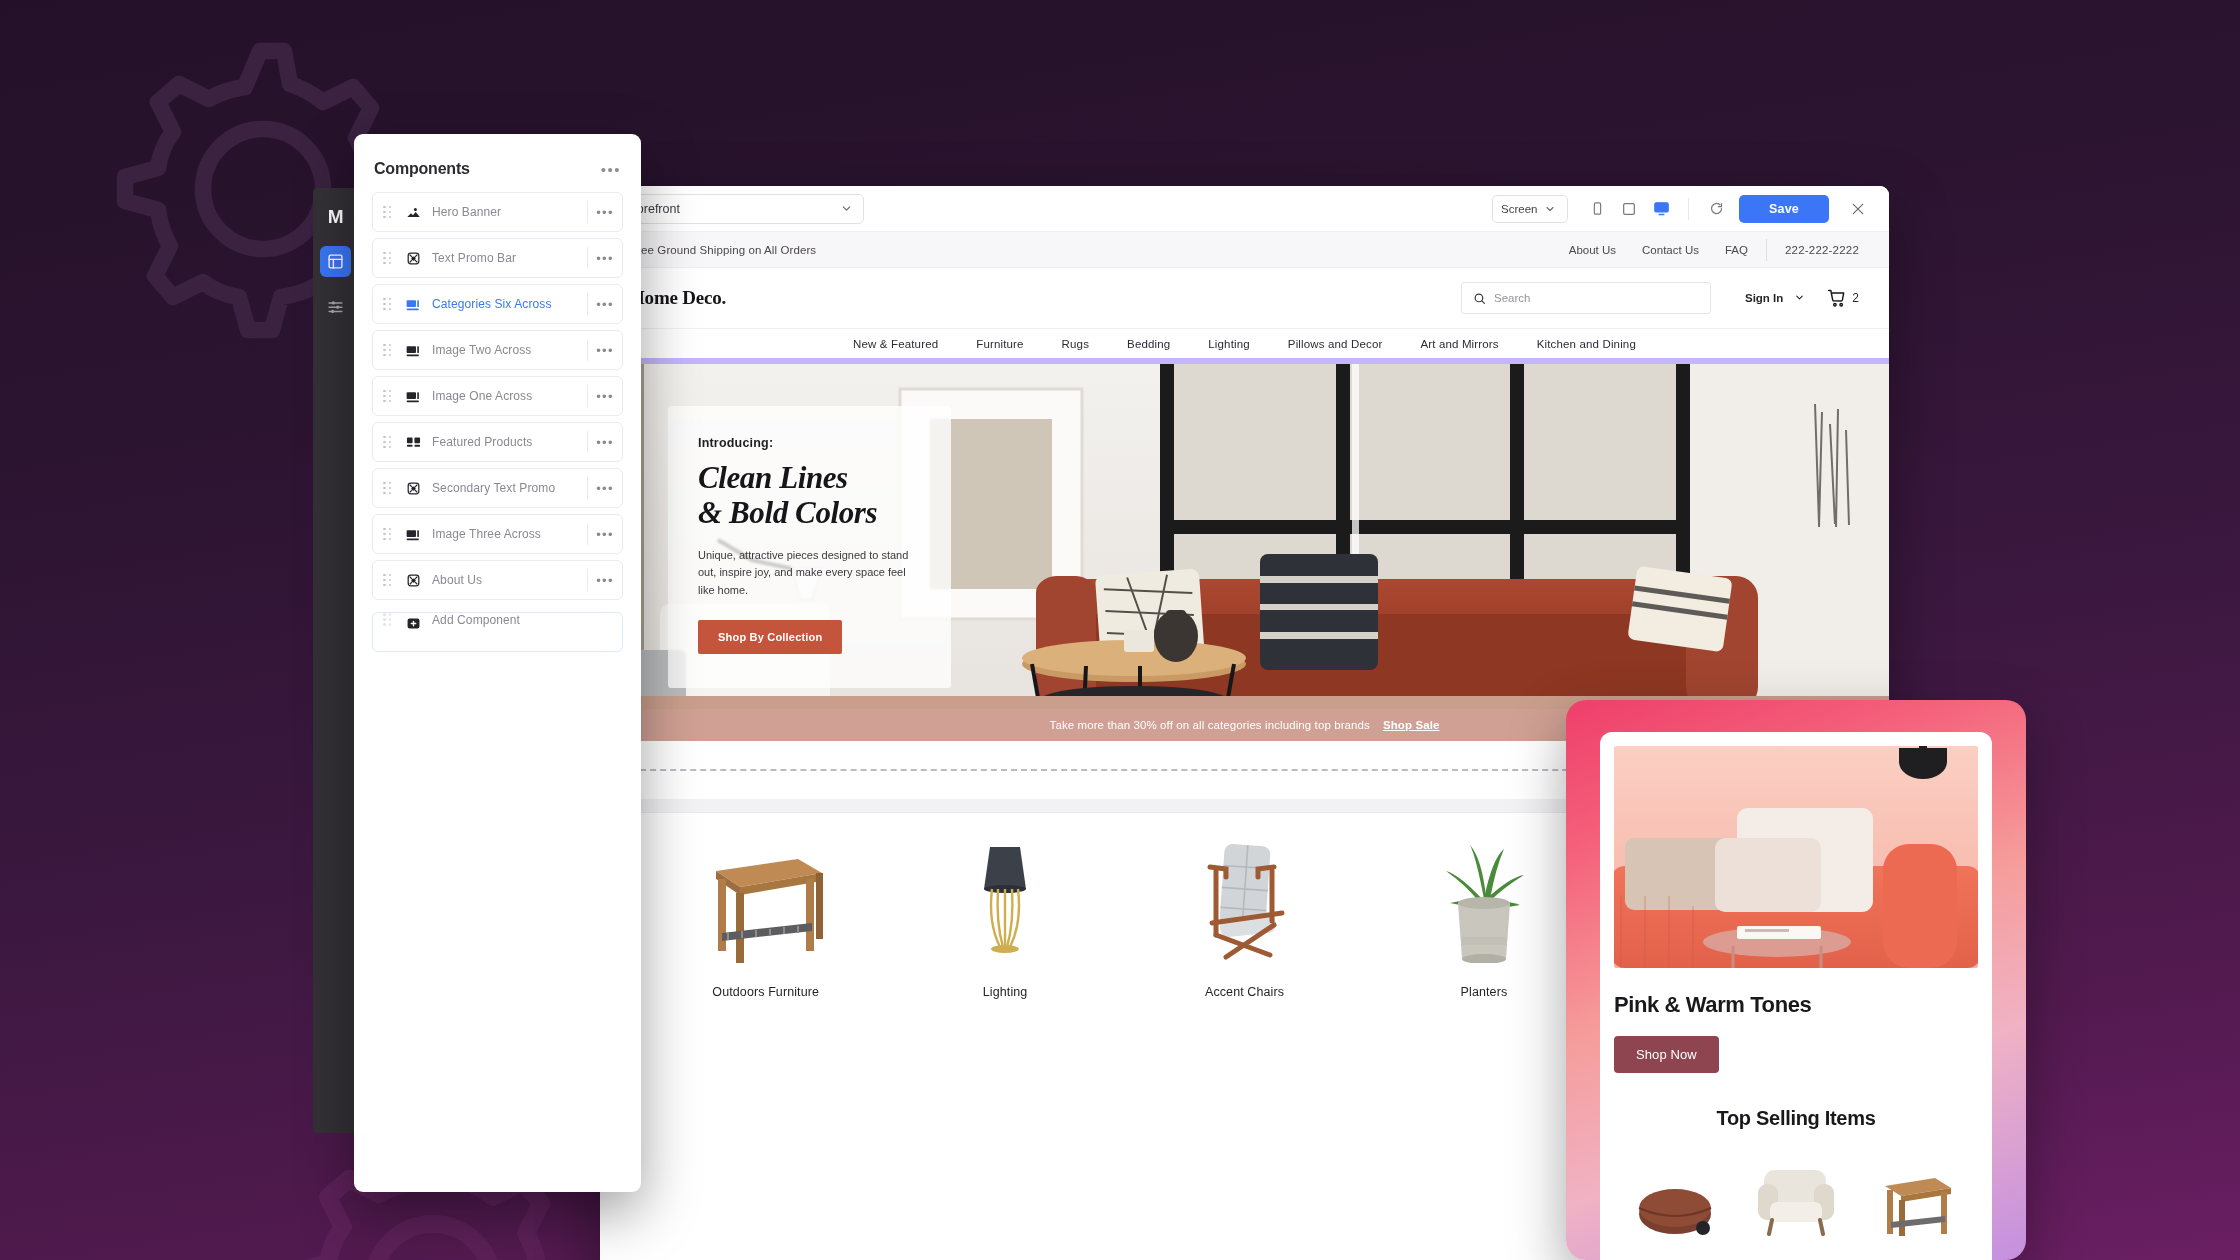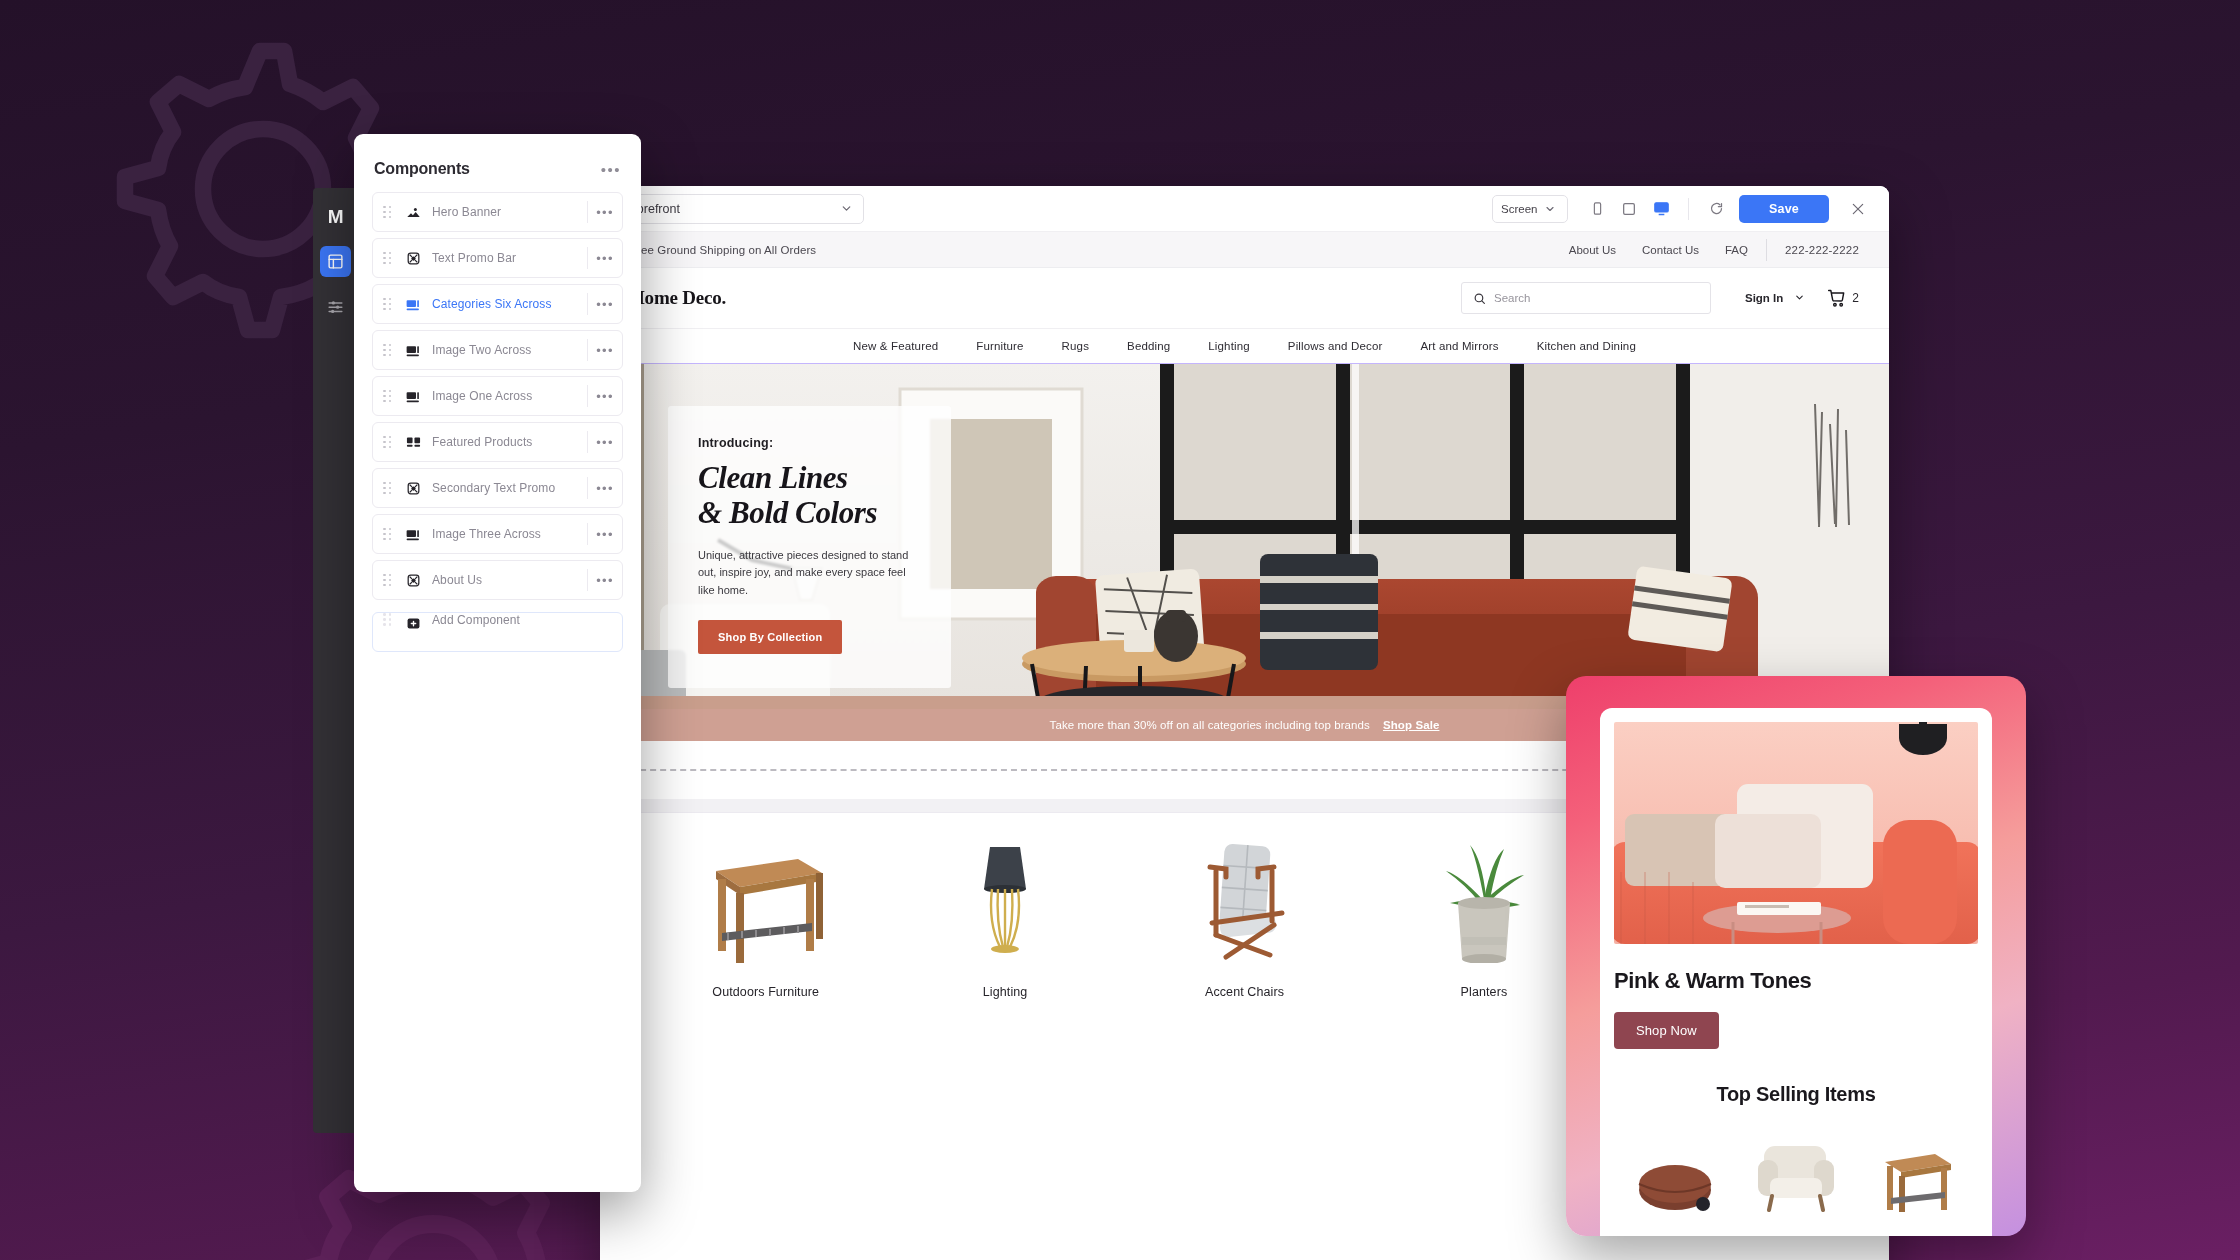--- a/index.html
+++ b/index.html
@@ -93,21 +93,21 @@
     display: flex; align-items: center; gap: 8px; padding: 0 11px;
     font-size: 11.5px; color: #97949c; cursor: text; background: #fff;
   }
   .brand-actions { display: flex; align-items: center; gap: 22px; margin-left: 34px; }
   .signin { display: flex; align-items: flex-start; gap: 11px; font-size: 11.5px; color: #28262c;
     font-weight: 600; cursor: pointer; }
   .cart { display: flex; align-items: center; gap: 5px; font-size: 12px; color: #28262c; cursor: pointer; }
 
   .nav-bar {
     height: 36px; display: flex; align-items: center; justify-content: center;
-    gap: 38px; border-top: 1px solid #f0eff2; border-bottom: 1px solid #c4b5fd; background: #fff;
+    gap: 38px; border-top: 1px solid #f0eff2; border-bottom: 6px solid #c4b5fd; background: #fff;
   }
   .nav-bar a { font-size: 11.5px; color: #2e2c33; text-decoration: none; cursor: pointer;
     letter-spacing: .15px; }
 
   
   .hero { position: relative; height: 345px; overflow: hidden; background: #f0abfc; }
   .hero-photo { position: absolute; inset: 0; }
   .hero-card {
     position: absolute; left: 68px; top: 42px; width: 283px;
     background: rgba(255,255,255,0.78); border-radius: 3px;
@@ -175,21 +175,21 @@
     color: #8b8893; letter-spacing: 1.3px; font-size: 13px; cursor: pointer; line-height: 1; }
   .cp-add {
     height: 40px; border: 1px solid #dfe7fb; border-radius: 6px; background: #fff;
     display: flex; padding-left: 10px; cursor: pointer; margin-top: 6px;
   }
   .cp-add .cp-grip span { background: #e6e4ea; }
   .cp-add .cp-label { color: #8b8893; }
 
   
   .mobile-frame {
-    position: absolute; left: 1566px; top: 676px; width: 460px; height: 560px;
+    position: absolute; left: 1566px; top: 700px; width: 460px; height: 560px;
     border-radius: 20px; z-index: 30;
     background: linear-gradient(158deg, #ee3f6b 0%, #f4607a 20%, #f59d9b 46%, #f0b2c4 68%, #c490e0 100%);
     box-shadow: 0 22px 55px rgba(0,0,0,0.35);
     padding: 32px 34px 0 34px;
   }
   .mobile-screen {
     background: #fff; border-radius: 12px 12px 0 0; height: 100%;
     padding: 14px 14px 0 14px; overflow: hidden;
   }
   .mob-hero { height: 222px; border-radius: 2px; overflow: hidden; position: relative; }

